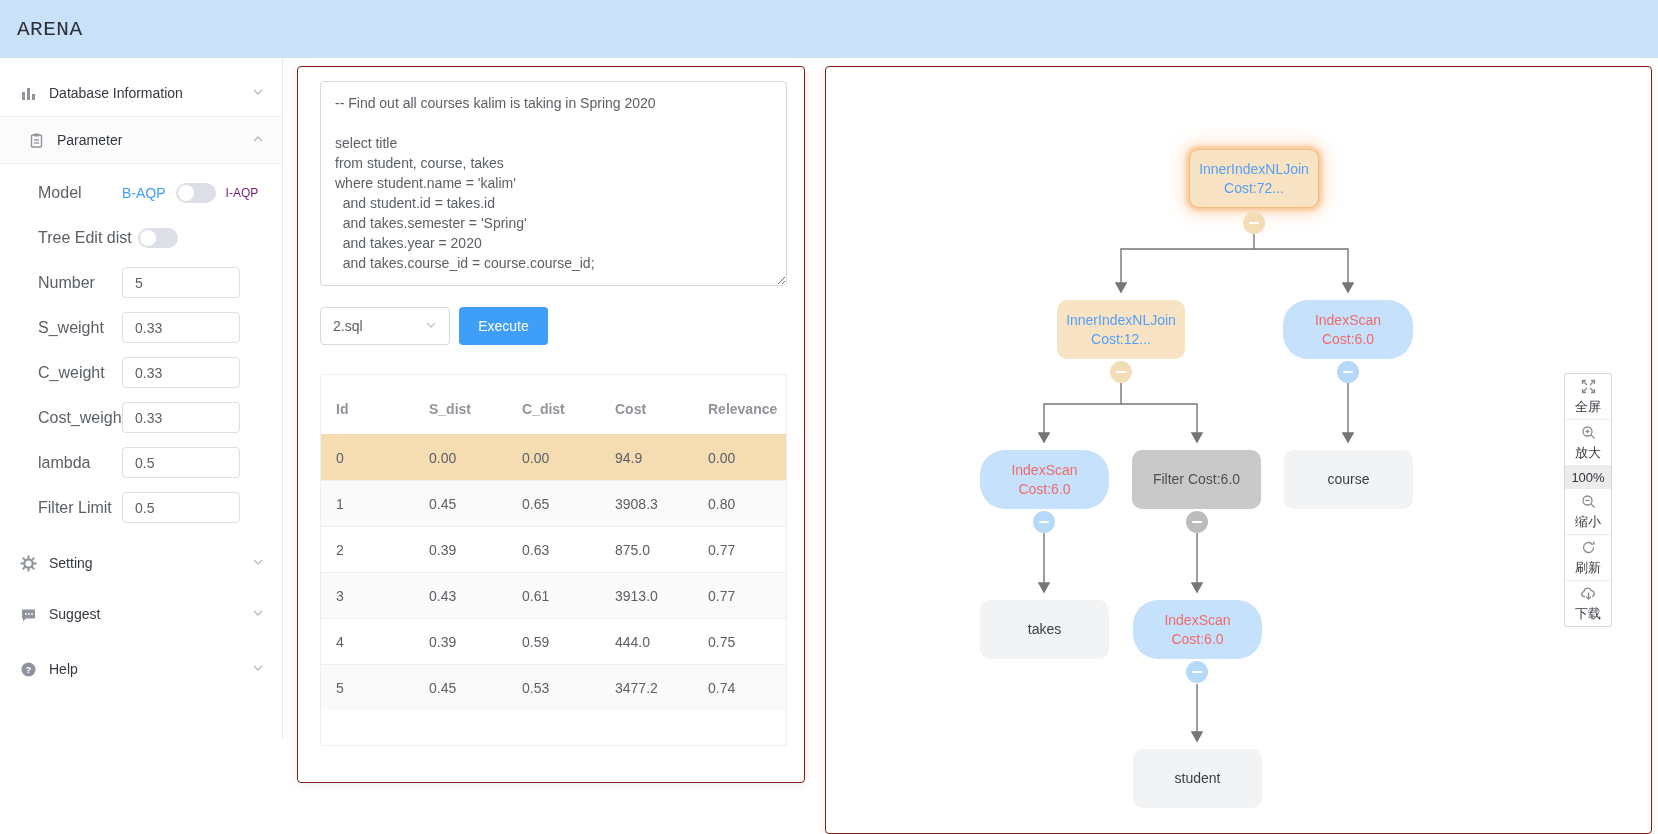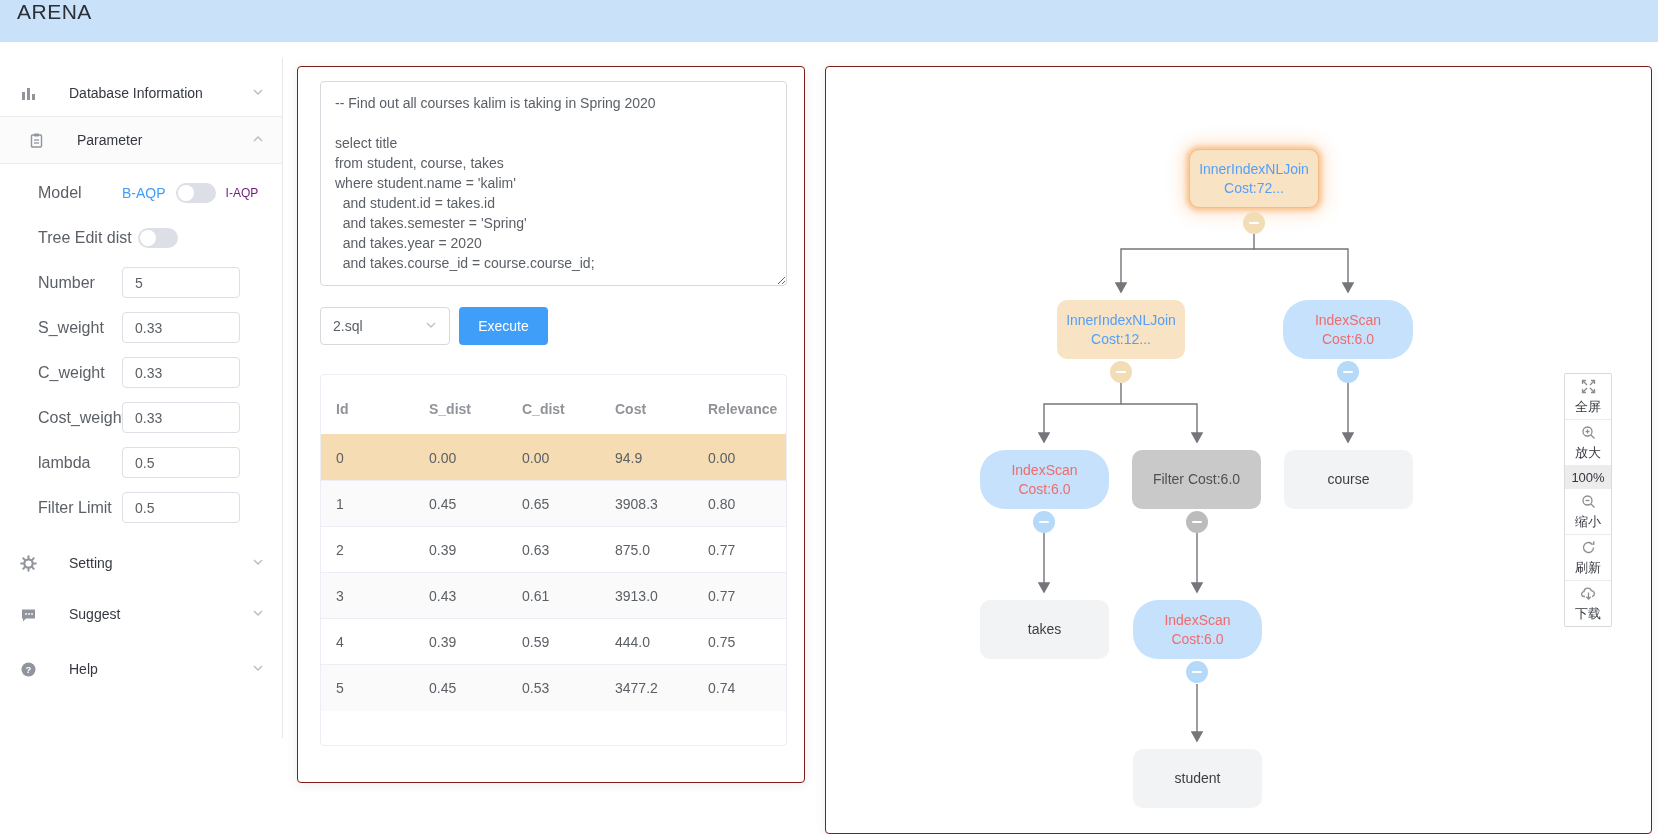--- a/index.html
+++ b/index.html
@@ -1,27 +1,27 @@
 <!DOCTYPE html>
 <html><head>
 <meta charset="utf-8">
 <style>
   * { margin:0; padding:0; box-sizing:border-box; }
   html,body { width:1658px; height:834px; overflow:hidden; background:#fff;
               font-family:"Liberation Sans", sans-serif; color:#303133; }
 
   
-  .app-header { position:absolute; left:0; top:0; width:1658px; height:42px;
-                background:#c9e1f9; display:flex; padding-left:17px; }
+  .app-header { position:absolute; left:0; top:0; width:1658px; height:58px;
+                background:#c9e1f9; display:flex; align-items:center; padding-left:17px;font-family:Liberation Mono, monospace; }
   .app-title { font-size:21px; color:#2b2f36; letter-spacing:.5px; }
 
   
   .sidebar { position:absolute; left:0; top:58px; width:283px; height:680px;
              border-right:1px solid #e7e7ea; background:#fff; padding-top:12px; }
-  .side-item { display:flex; align-items:center; height:46px; padding:0 18px 0 20px; cursor:pointer;gap:20px; }
+  .side-item { display:flex; align-items:center; height:46px; padding:0 18px 0 20px; cursor:pointer; }
   .side-item .lbl { flex:1; margin-left:12px; font-size:14px; color:#343840; }
   .divider { height:1px; background:#ededf0; }
   .param-head { background:#fbfbfc;padding-left:28px; }
   .fields { padding:6px 0 8px 0; }
   .field-row { display:flex; align-items:center; height:45px; padding-left:38px; }
   .field-row .flabel { width:84px; font-size:16px; color:#5b6066; }
   .field-row .flabel.wide { width:100px; }
   .txt-input { width:118px; height:31px; border:1px solid #dcdfe6; border-radius:4px;
                padding:0 12px; font-size:14px; color:#5b6066; background:#fff;
                font-family:"Liberation Sans", sans-serif; }

